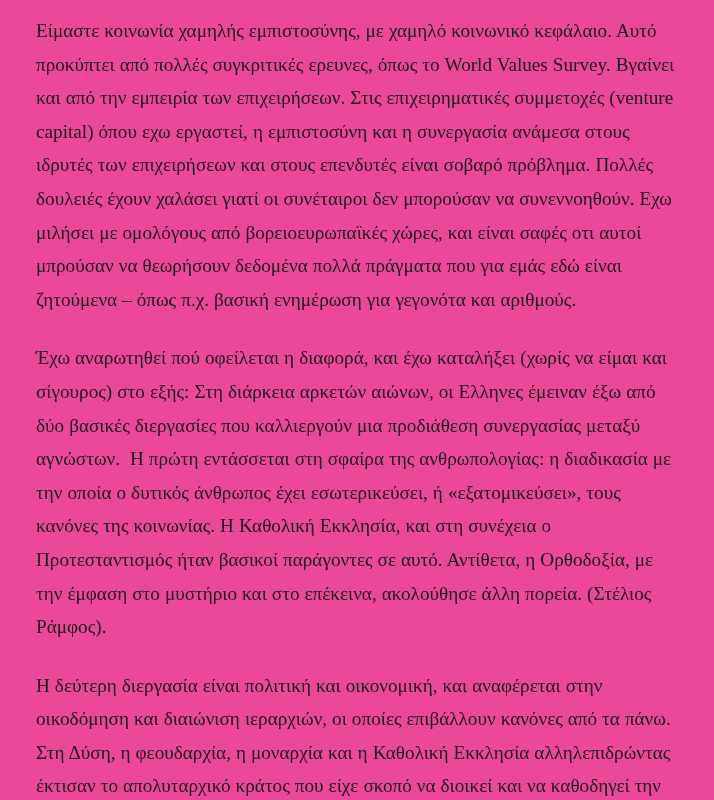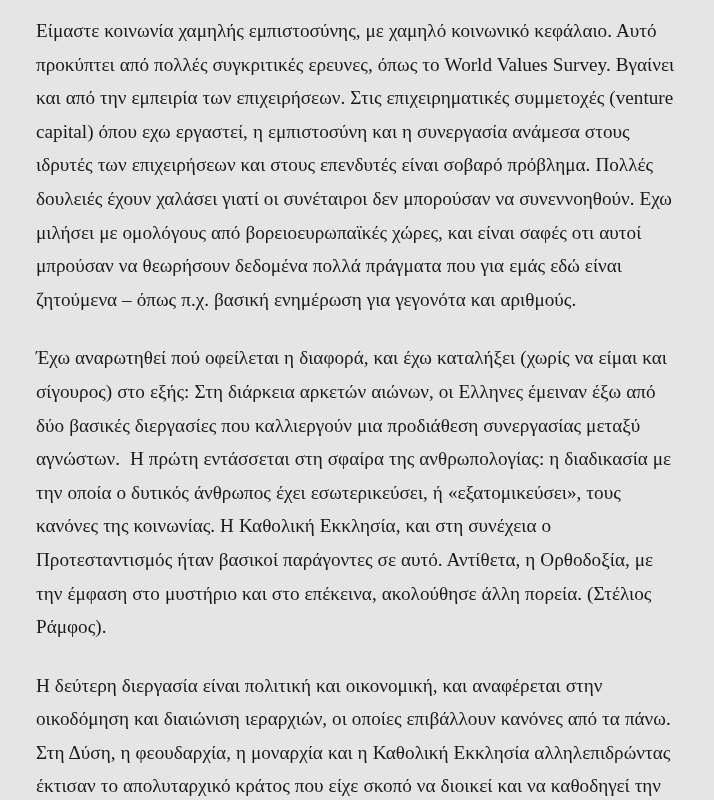--- a/index.html
+++ b/index.html
@@ -13,21 +13,21 @@
     overflow: hidden;
     font-family: "Liberation Serif", "DejaVu Serif", serif;
     color: #1a1a1a;
     -webkit-font-smoothing: antialiased;
   }
   .page {
     box-sizing: border-box;
     width: 714px;
     height: 800px;
     padding: 14px 30px 0 36px;
-    background: #e5e5e5;
+    background: #ec4899;
   }
   .article {
     max-width: 648px;
   }
   .para {
     font-size: 19.2px;
     line-height: 33.6px;
     text-align: left;
     margin: 0 0 25px 0;
     white-space: pre-wrap;

